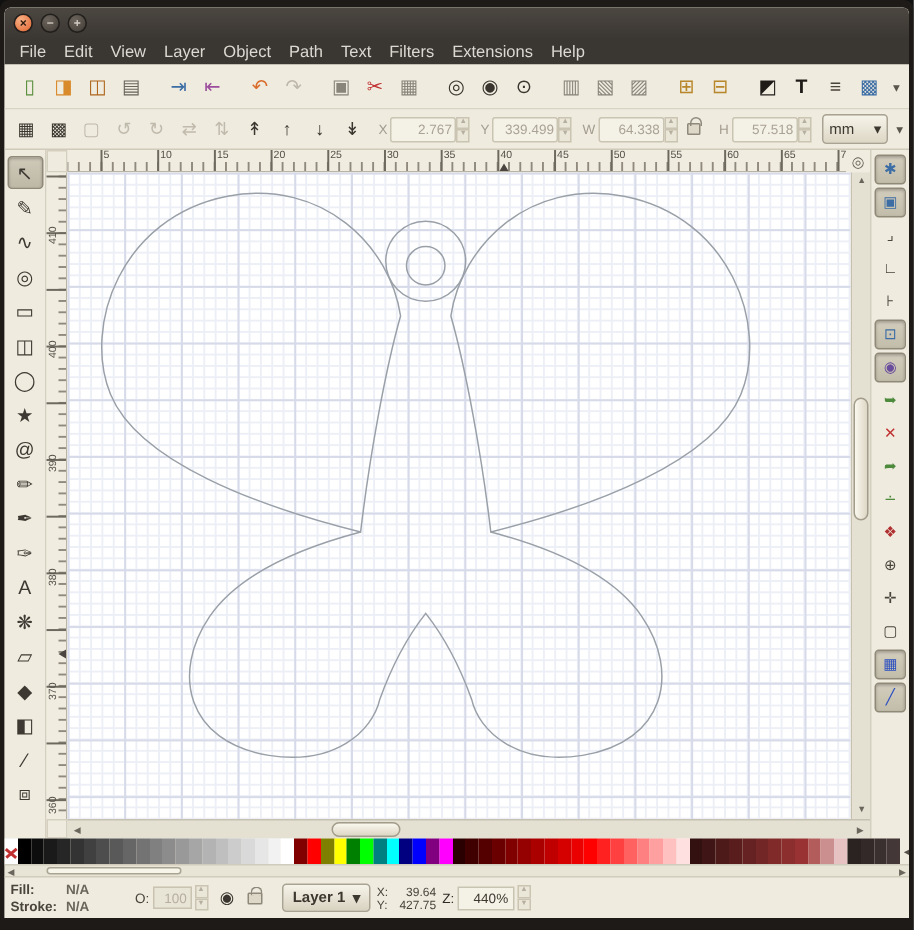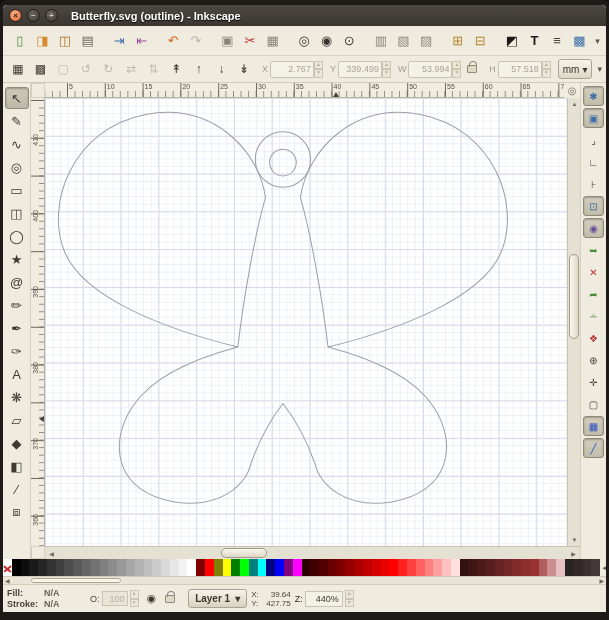--- a/index.html
+++ b/index.html
@@ -31,21 +31,21 @@
   .toolctl { height:27px; background:#efebdf; border-bottom:1px solid #cfcaba; display:flex; align-items:center; padding:0 4px; gap:1px; flex:none; }
   .tbtn { width:22px; height:22px; border:1px solid transparent; border-radius:3px; display:flex; align-items:center; justify-content:center; font-size:12px; color:#4a443c; }
   .tbtn.disabled { color:#c0baac; }
   .fld { display:flex; align-items:center; margin-left:6px; }
   .fld label { font-size:9px; color:#a39d8f; margin-right:2px; }
   .fld .box { width:44px; height:17px; background:#f4f1e7; border:1px solid #cac4b2; border-radius:2px; font-size:9px; color:#aaa395; display:flex; align-items:center; justify-content:flex-end; padding-right:2px; }
   .spin { width:9px; height:17px; display:flex; flex-direction:column; }
   .spin i { flex:1; font-style:normal; font-size:5px; line-height:4px; color:#b5af9f; text-align:center; border:1px solid #cac4b2; background:#eae6d8; }
   .lockicon { width:10px; height:8px; border:1px solid #8f897b; border-radius:1px; margin:0 5px; position:relative; background:#ddd8c8; }
   .lockicon:before { content:""; position:absolute; left:1px; top:-5px; width:6px; height:5px; border:1px solid #8f897b; border-bottom:none; border-radius:4px 4px 0 0; }
-  .unitbtn { height:20px; background:linear-gradient(#f6f3e9,#ddd7c5); border:1px solid #a9a393; border-radius:3px; display:flex; align-items:center; font-size:10px; color:#3c372f; padding:0 4px; margin-left:6px; gap:3px; }
+  .unitbtn { height:20px; background:linear-gradient(#f6f3e9,#ddd7c5); border:1px solid #a9a393; border-radius:3px; display:flex; align-items:center; font-size:10px; color:#3c372f; padding:0 4px; margin-left:6px; gap:13px; }
 
   
   .main { flex:1; display:flex; min-height:0; }
   .toolbox { width:28px; background:#efebdf; border-right:1px solid #d4cfbf; display:flex; flex-direction:column; align-items:center; padding-top:4px; gap:1px; flex:none; }
   .tool { width:24px; height:22px; display:flex; align-items:center; justify-content:center; font-size:13px; color:#3e3a33; border:1px solid transparent; border-radius:3px; }
   .tool.active { background:linear-gradient(#cfc9b9,#beb8a6); border:1px solid #8f8978; box-shadow:inset 0 1px 2px rgba(0,0,0,.25); }
 
   .canvas-col { flex:1; display:flex; flex-direction:column; min-width:0; }
   .hrow { height:15px; display:flex; flex:none; }
   .corner { width:14px; background:#efebdf; border:1px solid #d4cfbf; flex:none; }
@@ -129,23 +129,34 @@
 </head>
 <body>
 
 <div class="frame">
   <div class="win">
 
     <div class="titlebar">
       <span class="winbtn close">×</span>
       <span class="winbtn min">−</span>
       <span class="winbtn max">+</span>
-      <span class="wintitle">Butterfly.svg (outline) - Inkscape</span>
     </div>
 
+    <div class="menubar" id="menubar">
+        <span>File</span>
+        <span>Edit</span>
+        <span>View</span>
+        <span>Layer</span>
+        <span>Object</span>
+        <span>Path</span>
+        <span>Text</span>
+        <span>Filters</span>
+        <span>Extensions</span>
+        <span>Help</span>
+      </div>
 
     <div class="cmdbar" id="cmdbar">
         <div class="cbtn" style="color: rgb(90, 143, 60);">▯</div>
         <div class="cbtn" style="color: rgb(217, 138, 43);">◨</div>
         <div class="cbtn" style="color: rgb(176, 104, 32);">◫</div>
         <div class="cbtn" style="color: rgb(107, 102, 92);">▤</div>
         <div class="cbtn gap" style="color: rgb(60, 110, 165);">⇥</div>
         <div class="cbtn" style="color: rgb(156, 77, 156);">⇤</div>
         <div class="cbtn gap" style="color: rgb(217, 108, 43);">↶</div>
         <div class="cbtn disabled">↷</div>
@@ -190,21 +201,21 @@
         <div class="fld">
           <label>Y</label>
           <div class="box">339.499</div>
           <div class="spin">
             <i>▲</i>
             <i>▼</i>
           </div>
         </div>
         <div class="fld">
           <label>W</label>
-          <div class="box">53.994</div>
+          <div class="box">64.338</div>
           <div class="spin">
             <i>▲</i>
             <i>▼</i>
           </div>
         </div>
         <span class="lockicon"></span>
         <div class="fld">
           <label>H</label>
           <div class="box">57.518</div>
           <div class="spin">

